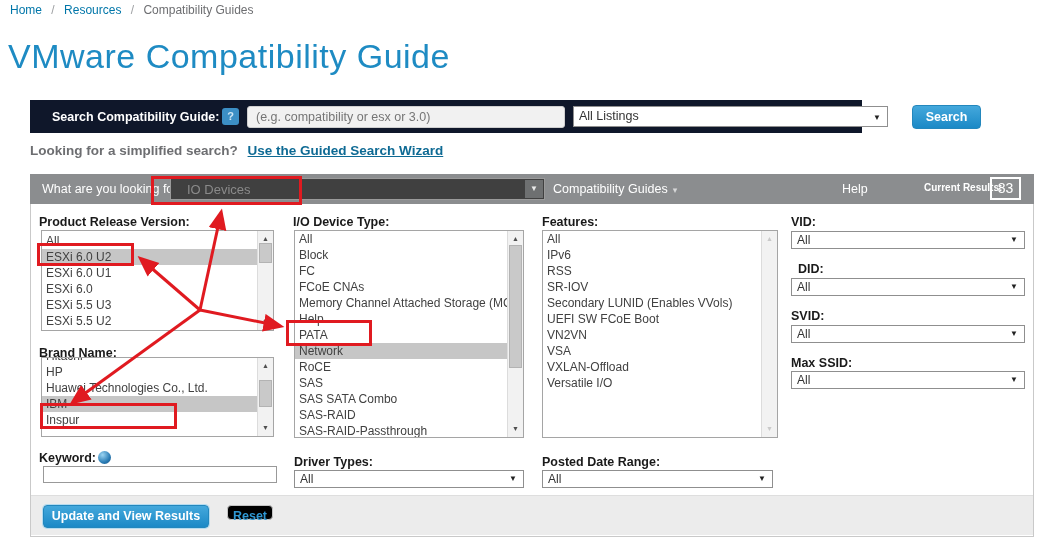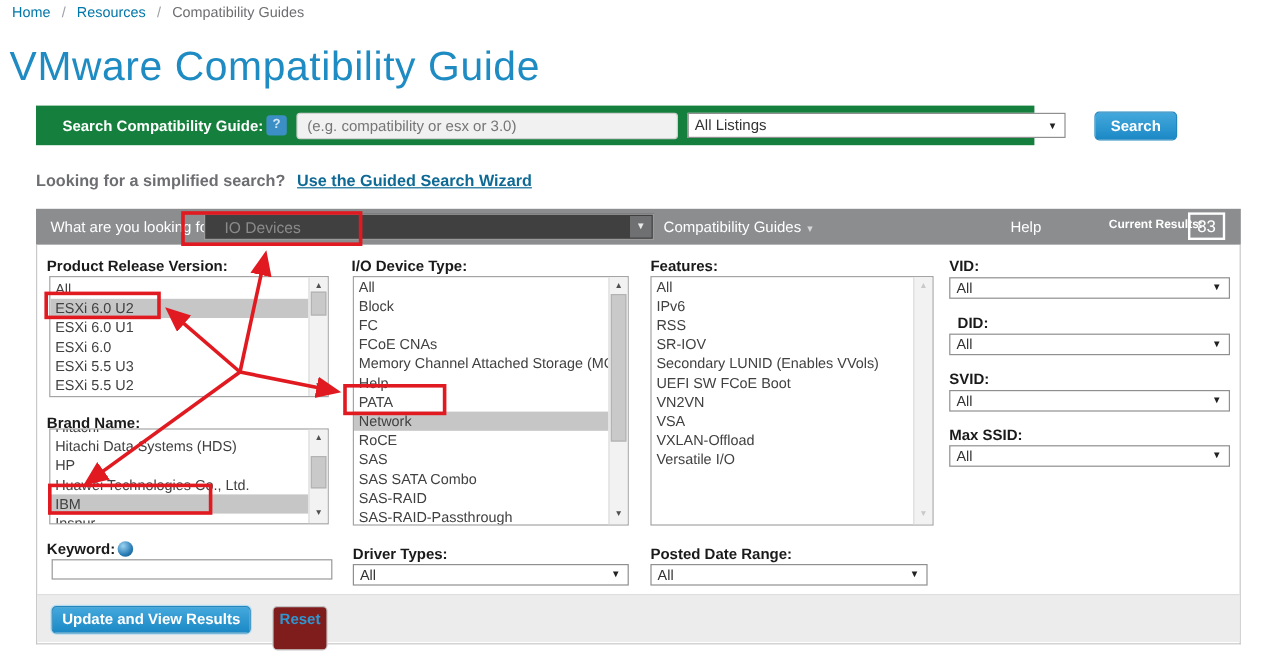--- a/index.html
+++ b/index.html
@@ -8,21 +8,21 @@
 
   
   .breadcrumb { position:absolute; left:10px; top:3px; font-size:12px; color:#6d6e71; }
   .breadcrumb a { color:#0076a9; text-decoration:none; cursor:pointer; }
   .breadcrumb .sep { color:#9ea0a3; margin:0 6px; }
 
   
   .page-title { position:absolute; left:8px; top:37px; font-size:34px; font-weight:400; color:#1e8bc3; letter-spacing:0.5px; }
 
   
-  .search-bar { position:absolute; left:30px; top:88px; width:832px; height:33px; background:#15803d; }
+  .search-bar { position:absolute; left:30px; top:100px; width:832px; height:33px; background:#0f172a; }
   .search-bar .label { position:absolute; left:22px; top:10px; color:#fff; font-weight:bold; font-size:12.5px; }
   .help-badge { position:absolute; left:192px; top:8px; width:17px; height:17px; background:#3c8fc5; border-radius:3px; color:#cfe7f5; font-weight:bold; font-size:11px; text-align:center; line-height:17px; cursor:pointer; }
   .search-input { position:absolute; left:217px; top:6px; width:318px; height:22px; background:#f1f1f1; border:1px solid #cfcfcf; border-radius:3px; font-size:12.5px; color:#555; padding-left:8px; font-family:"Liberation Sans", sans-serif; }
   .scope-select { position:absolute; left:543px; top:6px; width:315px; height:21px; background:#fff; border:1px solid #8f8f8f; font-size:12.5px; color:#333; line-height:19px; padding-left:5px; cursor:pointer; }
   .scope-select .caret, .fake-select .caret { position:absolute; right:6px; top:50%; transform:translateY(-50%); font-size:8px; color:#222; }
   .search-btn { position:absolute; left:882px; top:5px; width:69px; height:24px; background:linear-gradient(#44a8dc,#1b89c6); border:1px solid #2387bd; border-radius:4px; color:#fff; font-weight:bold; font-size:12.5px; text-align:center; line-height:22px; cursor:pointer; }
 
   
   .guided { position:absolute; left:30px; top:143px; font-size:13.5px; font-weight:bold; color:#6d6e71; }
   .guided a { color:#0e6a94; text-decoration:underline; margin-left:6px; cursor:pointer; }
@@ -54,21 +54,21 @@
   .scrollbar.disabled .sb-up, .scrollbar.disabled .sb-down { color:#c9c9c9; cursor:default; }
   .sb-thumb { position:absolute; left:1px; width:13px; background:#c9c9c9; border:1px solid #b3b3b3; cursor:pointer; }
 
   .fake-select { position:absolute; height:18px; background:#fff; border:1px solid #8f8f8f; font-size:12px; color:#333; line-height:16px; padding-left:5px; cursor:pointer; }
 
   .keyword-input { position:absolute; left:12px; top:262px; width:234px; height:17px; border:1px solid #999; font-size:12px; padding-left:4px; font-family:"Liberation Sans", sans-serif; }
   .globe { display:inline-block; width:13px; height:13px; border-radius:50%; background:radial-gradient(circle at 35% 30%, #9bd4f2, #2a7cb5 60%, #134f7e); vertical-align:-2px; margin-left:2px; }
 
   .panel-footer { position:absolute; left:0; top:291px; width:1002px; height:40px; background:#ececec; border-top:1px solid #dedede; }
   .btn-update { position:absolute; left:12px; top:301px; width:166px; height:23px; background:linear-gradient(#44a8dc,#1b89c6); border:1px solid #2387bd; box-shadow:0 0 0 1px #b5dcf0; border-radius:4px; color:#fff; font-weight:bold; font-size:12.5px; text-align:center; line-height:21px; cursor:pointer; }
-  .btn-reset { position:absolute; left:196px; top:301px; width:46px; height:37px; background:#7f1d1d; border:1px solid #c4c4c4; border-radius:4px; color:#2e97d2; font-weight:bold; font-size:12.5px; text-align:center; line-height:21px; cursor:pointer; }
+  .btn-reset { position:absolute; left:196px; top:301px; width:46px; height:15px; background:#000000; border:1px solid #c4c4c4; border-radius:4px; color:#2e97d2; font-weight:bold; font-size:12.5px; text-align:center; line-height:21px; cursor:pointer; }
 
   
   .overlay { position:absolute; left:0; top:0; width:1064px; height:547px; pointer-events:none; z-index:50; }
 </style>
 </head>
 <body>
 
 <div id="stage">
 
   <div class="breadcrumb">
@@ -125,21 +125,20 @@
         <div class="sb-up">▲</div>
         <div class="sb-thumb" style="top:12px; height:20px;"></div>
         <div class="sb-down">▼</div>
       </div>
     </div>
 
     <span class="sec-label" style="left:8px; top:142px;">Brand Name:</span>
     <div class="listbox" style="left:10px; top:153px; width:233px; height:80px;">
       <div class="lb-inner" style="top:-10px;">
           <div class="lb-row">Hitachi</div>
-          <div class="lb-row">Hitachi Data Systems (HDS)</div>
           <div class="lb-row">HP</div>
           <div class="lb-row">Huawei Technologies Co., Ltd.</div>
           <div class="lb-row selected">IBM</div>
           <div class="lb-row">Inspur</div>
         </div>
       <div class="scrollbar">
         <div class="sb-up">▲</div>
         <div class="sb-thumb" style="top:22px; height:27px;"></div>
         <div class="sb-down">▼</div>
       </div>

